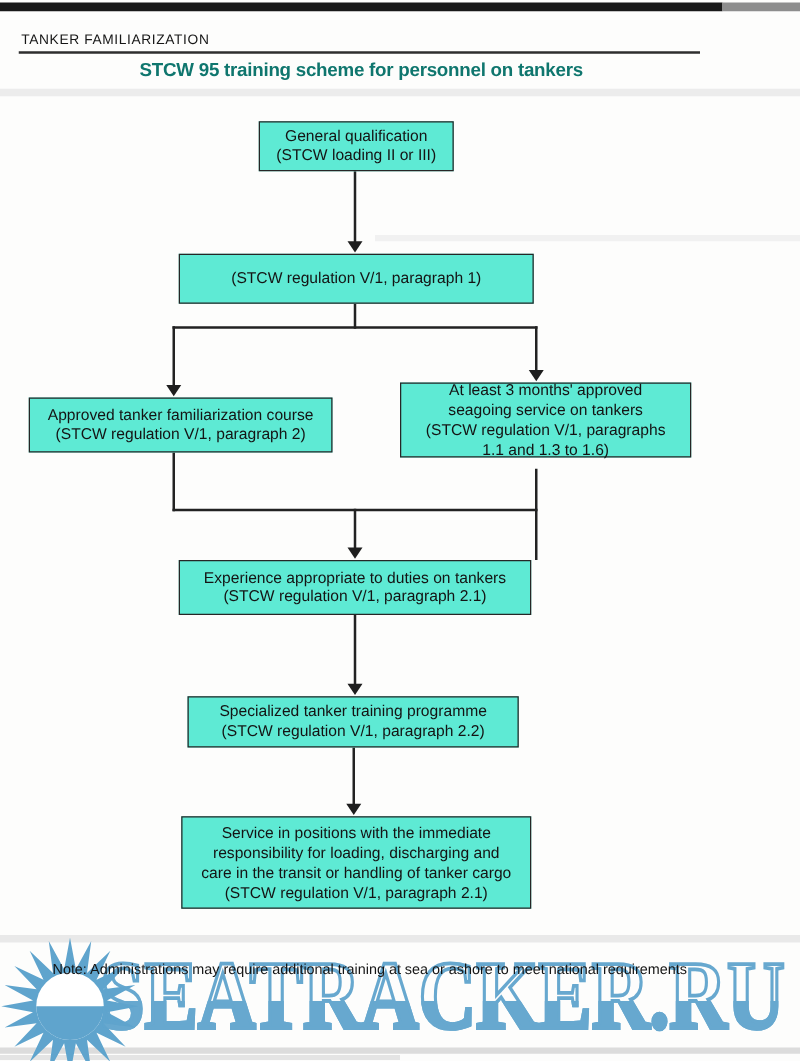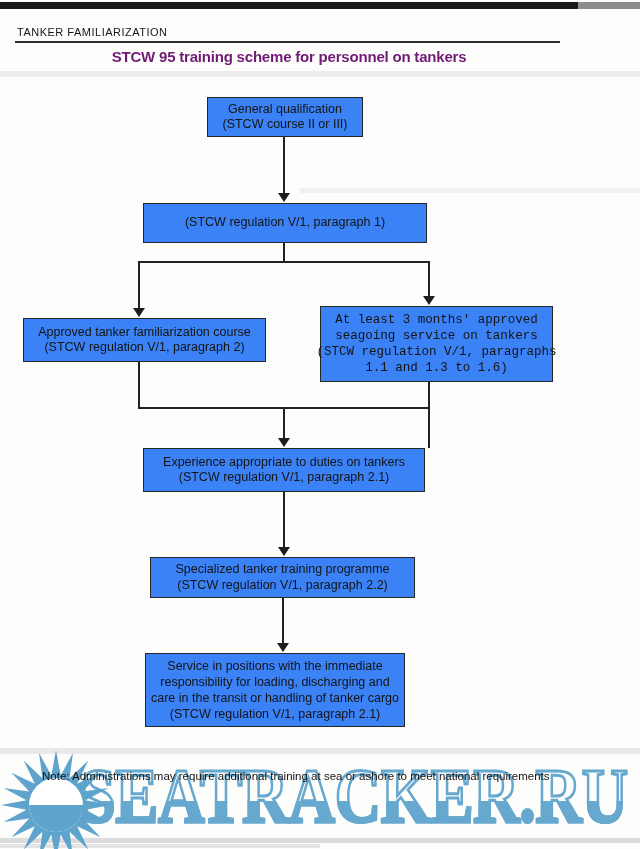--- a/index.html
+++ b/index.html
@@ -22,31 +22,31 @@
   .band5{left:0;top:844px;width:320px;height:4px;background:#e4e4e4;}
 
   
   .doc-header{
     position:absolute;left:17px;top:26px;z-index:2;
     font-size:11px;letter-spacing:.5px;font-weight:400;color:#161616;
   }
   .header-rule{position:absolute;left:15px;top:41px;width:545px;height:2px;background:#2e2e2e;z-index:2;}
   .doc-title{
     position:absolute;left:0;top:48px;width:578px;z-index:2;
-    text-align:center;font-size:15px;font-weight:bold;letter-spacing:-.2px;color:#701a75;
+    text-align:center;font-size:15px;font-weight:bold;letter-spacing:-.2px;color:#0f766e;
   }
   .doc-note{
     position:absolute;left:10px;top:770px;z-index:3;
     font-size:11.5px;color:#141414;white-space:nowrap;padding-left:32px;
   }
 
   
   .box{
     position:absolute;z-index:2;
-    border:1.5px solid #262626;background:#3b82f6;
+    border:1.5px solid #262626;background:#5eead4;
     display:flex;flex-direction:column;justify-content:center;align-items:center;
     text-align:center;font-size:12.5px;line-height:15.5px;color:#141414;
     box-sizing:border-box;
   }
   .box span{display:block;white-space:nowrap;}
   .box.tall{line-height:16px;}
   .vline{position:absolute;width:2px;background:#222;z-index:1;}
   .hline{position:absolute;height:2px;background:#222;z-index:1;}
   .arrow{
     position:absolute;width:0;height:0;z-index:2;
@@ -80,50 +80,50 @@
   <div class="scanband band3"></div>
   <div class="scanband band4"></div>
   <div class="scanband band5"></div>
 
   <div class="doc-header">TANKER FAMILIARIZATION</div>
   <div class="header-rule"></div>
   <div class="doc-title">STCW 95 training scheme for personnel on tankers</div>
 
   <div class="box" style="left:207px;top:97px;width:156px;height:40px;">
     <span>General qualification</span>
-    <span>(STCW course II or III)</span>
+    <span>(STCW loading II or III)</span>
   </div>
 
   <div class="box" style="left:143px;top:203px;width:284px;height:40px;">
     <span>(STCW regulation V/1, paragraph 1)</span>
   </div>
 
   <div class="box" style="left:23px;top:318px;width:243px;height:44px;">
     <span>Approved tanker familiarization course</span>
     <span>(STCW regulation V/1, paragraph 2)</span>
   </div>
 
-  <div class="box tall" style="left:320px;top:306px;width:233px;height:76px;font-family:Liberation Mono, monospace;">
+  <div class="box tall" style="left:320px;top:306px;width:233px;height:60px;">
     <span>At least 3 months' approved</span>
     <span>seagoing service on tankers</span>
     <span>(STCW regulation V/1, paragraphs</span>
     <span>1.1 and 1.3 to 1.6)</span>
   </div>
 
   <div class="box" style="left:143px;top:448px;width:282px;height:44px;">
     <span>Experience appropriate to duties on tankers</span>
     <span>(STCW regulation V/1, paragraph 2.1)</span>
   </div>
 
   <div class="box" style="left:150px;top:557px;width:265px;height:41px;">
     <span>Specialized tanker training programme</span>
     <span>(STCW regulation V/1, paragraph 2.2)</span>
   </div>
 
-  <div class="box tall" style="left:145px;top:653px;width:260px;height:74px;">
+  <div class="box tall" style="left:145px;top:653px;width:280px;height:74px;">
     <span>Service in positions with the immediate</span>
     <span>responsibility for loading, discharging and</span>
     <span>care in the transit or handling of tanker cargo</span>
     <span>(STCW regulation V/1, paragraph 2.1)</span>
   </div>
 
   <div class="vline" style="left:283px;top:137px;height:57px;"></div>
   <div class="arrow" style="left:278px;top:193px;"></div>
 
   <div class="vline" style="left:283px;top:243px;height:20px;"></div>

